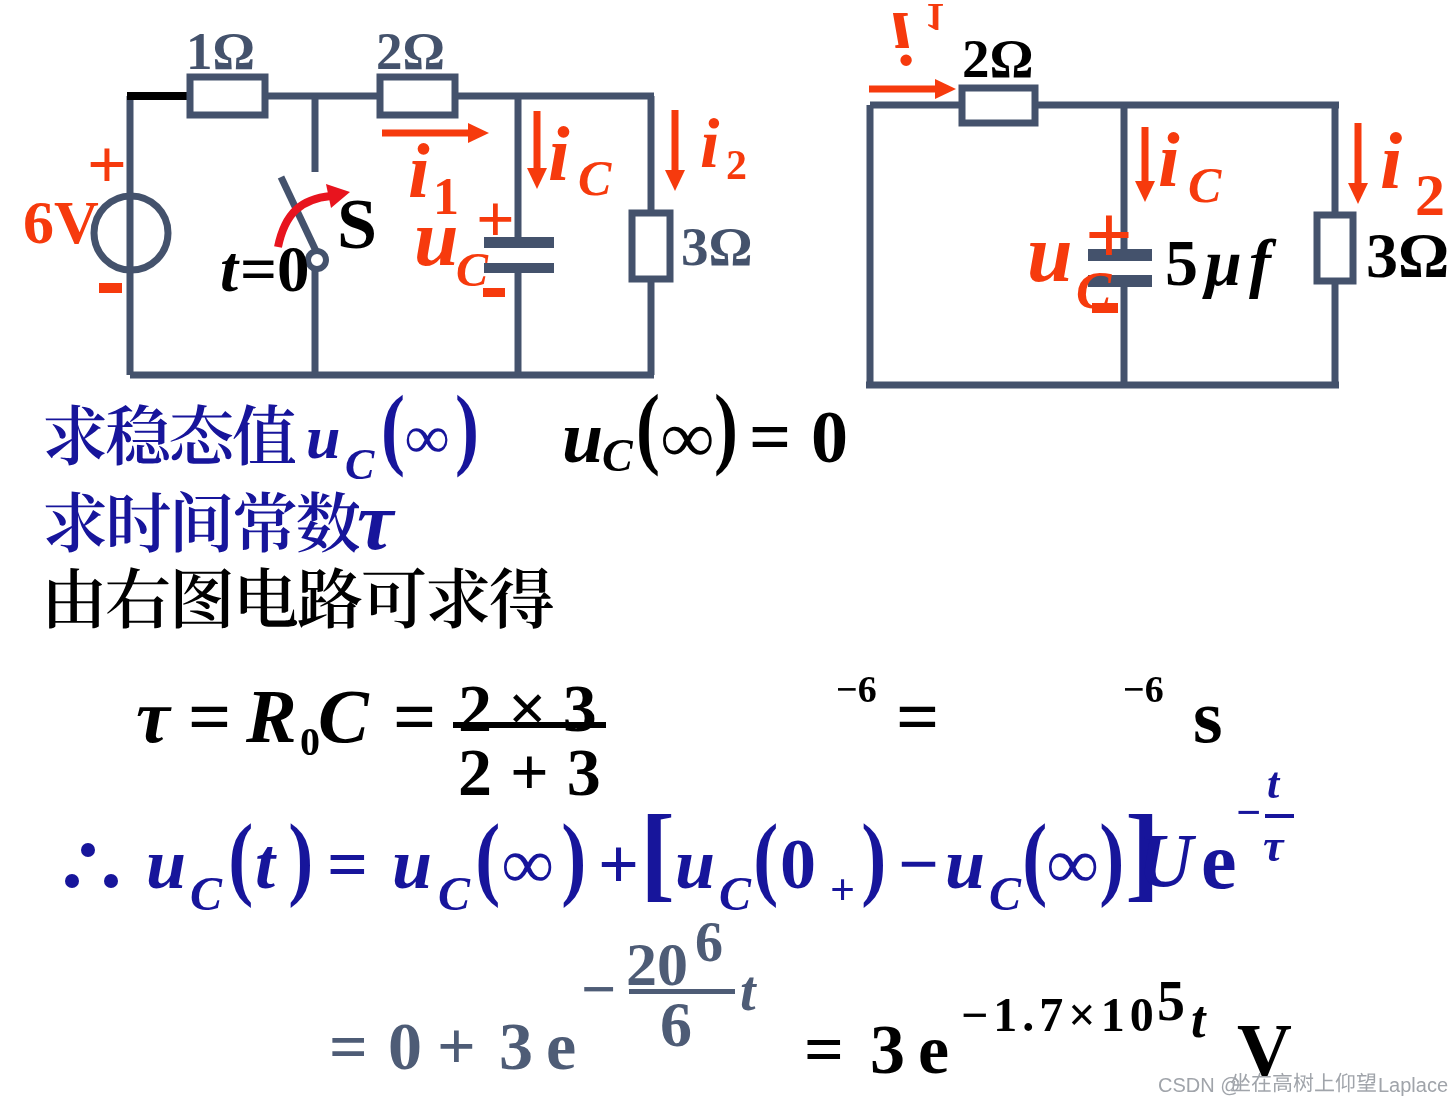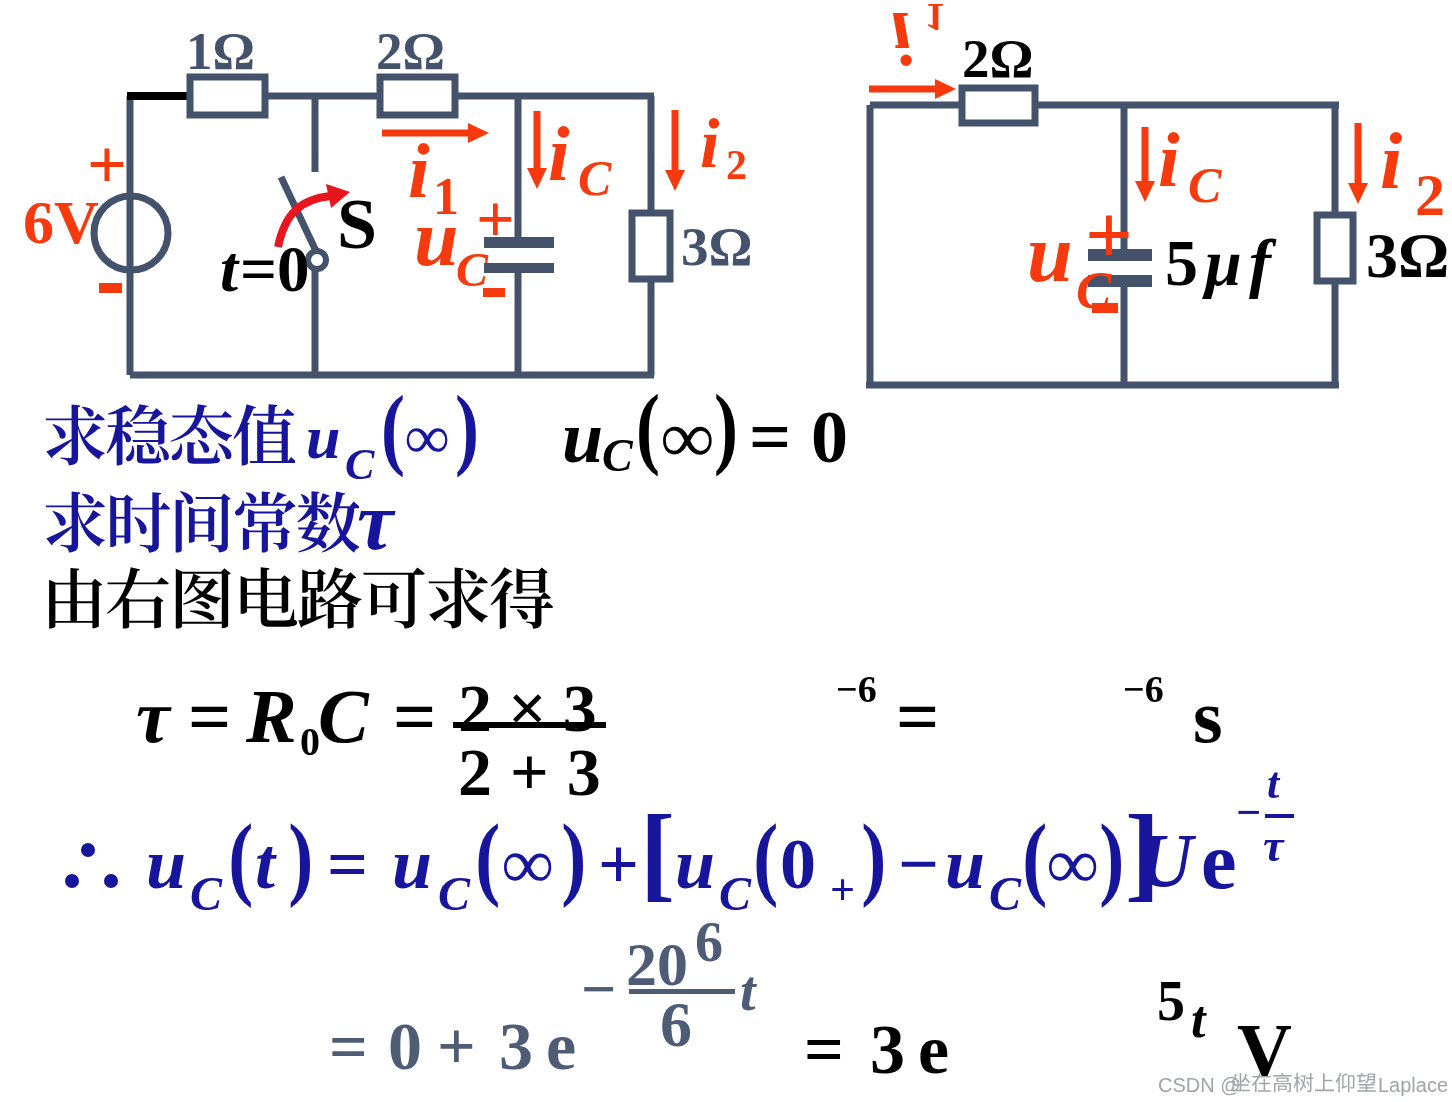--- a/index.html
+++ b/index.html
@@ -222,20 +222,21 @@
 <span class="t b slate2" style="left:546px;top:1012px;font-size:68px;">e</span>
 <span class="t b slate2" style="left:581px;top:958px;font-size:62px;">−</span>
 <span class="t b slate2" style="left:626px;top:933px;font-size:62px;">20</span>
 <span class="t b slate2" style="left:695px;top:914px;font-size:56px;">6</span>
 <div class="abs" style="left:629px;top:989px;width:106px;height:5px;background:#4E5C76"></div>
 <span class="t b slate2" style="left:660px;top:993px;font-size:64px;">6</span>
 <span class="t bi slate2" style="left:740px;top:963px;font-size:56px;">t</span>
 <span class="t b blk" style="left:804px;top:1015px;font-size:70px;">=</span>
 <span class="t b blk" style="left:870px;top:1015px;font-size:70px;">3</span>
 <span class="t b blk" style="left:918px;top:1015px;font-size:70px;">e</span>
+<span class="t b blk" style="left:961px;top:991px;font-size:48px;letter-spacing:5px;">−1.7×10</span>
 <span class="t b blk" style="left:1157px;top:973px;font-size:56px;">5</span>
 <span class="t bi blk" style="left:1191px;top:994px;font-size:52px;">t</span>
 <span class="t b blk" style="left:1237px;top:1012px;font-size:76px;">V</span>
 <span class="t wm" style="left:1158px;top:1075px;font-size:20px;font-family:'Liberation Sans',sans-serif;font-weight:normal;">CSDN @</span>
 <svg role="img" class="cjk" style="left:1230px;top:1072px;width:147px;height:21px" viewBox="0 -880 7000 1000" preserveAspectRatio="xMinYMin meet" aria-label="坐在高树上仰望">
       <g fill="#A0A4AA">
         <path d="M734 -791C703 -636 637 -505 536 -424V-828H460V-294H125V-222H460V-30H53V41H950V-30H536V-222H881V-294H536V-413C553 -400 577 -377 588 -365C642 -411 687 -470 724 -540C789 -475 859 -398 895 -347L948 -401C907 -455 824 -539 755 -605C777 -658 795 -716 808 -778ZM244 -794C210 -625 143 -483 37 -395C54 -383 84 -357 96 -342C155 -396 204 -466 243 -548C295 -494 351 -432 380 -391L432 -445C398 -490 329 -560 272 -616C291 -667 307 -723 319 -782Z"></path>
         <path transform="translate(1000,0)" d="M391 -840C377 -789 359 -736 338 -685H63V-613H305C241 -485 153 -366 38 -286C50 -269 69 -237 77 -217C119 -247 158 -281 193 -318V76H268V-407C315 -471 356 -541 390 -613H939V-685H421C439 -730 455 -776 469 -821ZM598 -561V-368H373V-298H598V-14H333V56H938V-14H673V-298H900V-368H673V-561Z"></path>
         <path transform="translate(2000,0)" d="M286 -559H719V-468H286ZM211 -614V-413H797V-614ZM441 -826 470 -736H59V-670H937V-736H553C542 -768 527 -810 513 -843ZM96 -357V79H168V-294H830V1C830 12 825 16 813 16C801 16 754 17 711 15C720 31 731 54 735 72C799 72 842 72 869 63C896 53 905 37 905 0V-357ZM281 -235V21H352V-29H706V-235ZM352 -179H638V-85H352Z"></path>
         <path transform="translate(3000,0)" d="M635 -433C675 -366 719 -276 737 -218L796 -245C776 -302 732 -389 689 -456ZM341 -523C381 -461 424 -388 463 -317C424 -188 372 -83 312 -20C329 -8 351 16 363 32C420 -32 469 -122 508 -234C534 -183 557 -137 572 -99L628 -145C607 -193 574 -255 535 -322C566 -434 588 -564 600 -708L558 -721L546 -718H358V-652H529C520 -565 506 -481 487 -404C454 -458 420 -512 389 -561ZM811 -837V-620H615V-552H811V-17C811 -2 804 3 789 4C774 5 725 5 668 3C678 23 688 55 691 74C769 74 814 72 841 60C869 48 880 26 880 -17V-552H959V-620H880V-837ZM163 -840V-628H53V-558H160C136 -421 86 -259 32 -172C44 -156 62 -129 71 -108C105 -165 137 -251 163 -343V79H231V-418C258 -363 289 -295 303 -259L344 -320C329 -350 256 -479 231 -520V-558H320V-628H231V-840Z"></path>

